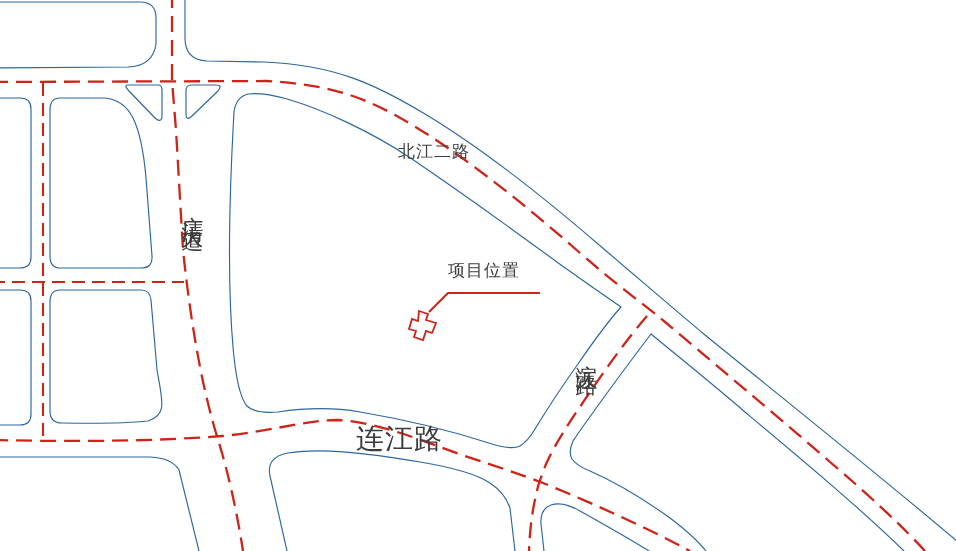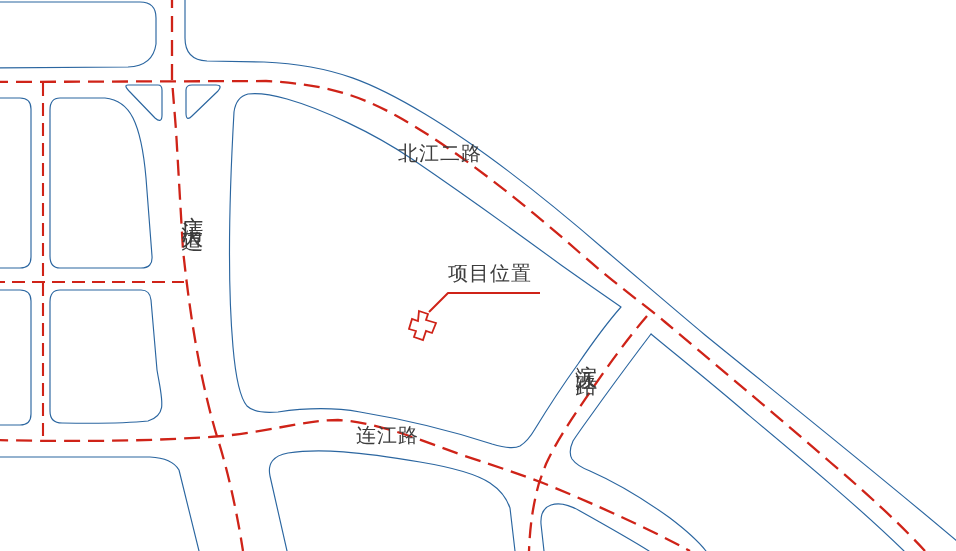--- a/index.html
+++ b/index.html
@@ -16,28 +16,28 @@
   }
   #map{position:absolute;left:0;top:0;}
   svg{display:block;}
   .blue{stroke:var(--blue);stroke-width:1.15;fill:none;stroke-linejoin:round;stroke-linecap:round;}
   .red{stroke:var(--red);stroke-width:2.3;fill:none;stroke-dasharray:16 8;stroke-linecap:butt;}
   .red-thin{stroke:var(--red);stroke-width:2.1;fill:none;stroke-dasharray:13 7;}
   .red-solid{stroke:var(--red);stroke-width:2;fill:none;stroke-linejoin:round;}
   .marker{stroke:var(--red);stroke-width:1.8;fill:none;stroke-linejoin:miter;}
   .map-label{
     position:absolute;color:var(--text);
-    font-size:20px;line-height:1.1;white-space:nowrap;
+    font-size:17px;line-height:1.1;white-space:nowrap;
     letter-spacing:1px;user-select:none;
   }
   .map-label.vertical{
     writing-mode:vertical-rl;text-orientation:upright;
     letter-spacing:5px;font-size:22px;
   }
-  .map-label.big{font-size:20px;}
+  .map-label.big{font-size:28px;}
 </style>
 </head>
 <body>
 
 <div id="map">
   <svg width="956" height="551" viewBox="0 0 956 551">
 
     <g>
 
       <path class="blue" d="M -12,2 L 140,2 Q 156,2 156,18 L 156,44 Q 153,66 128,67 L -12,68"></path>

